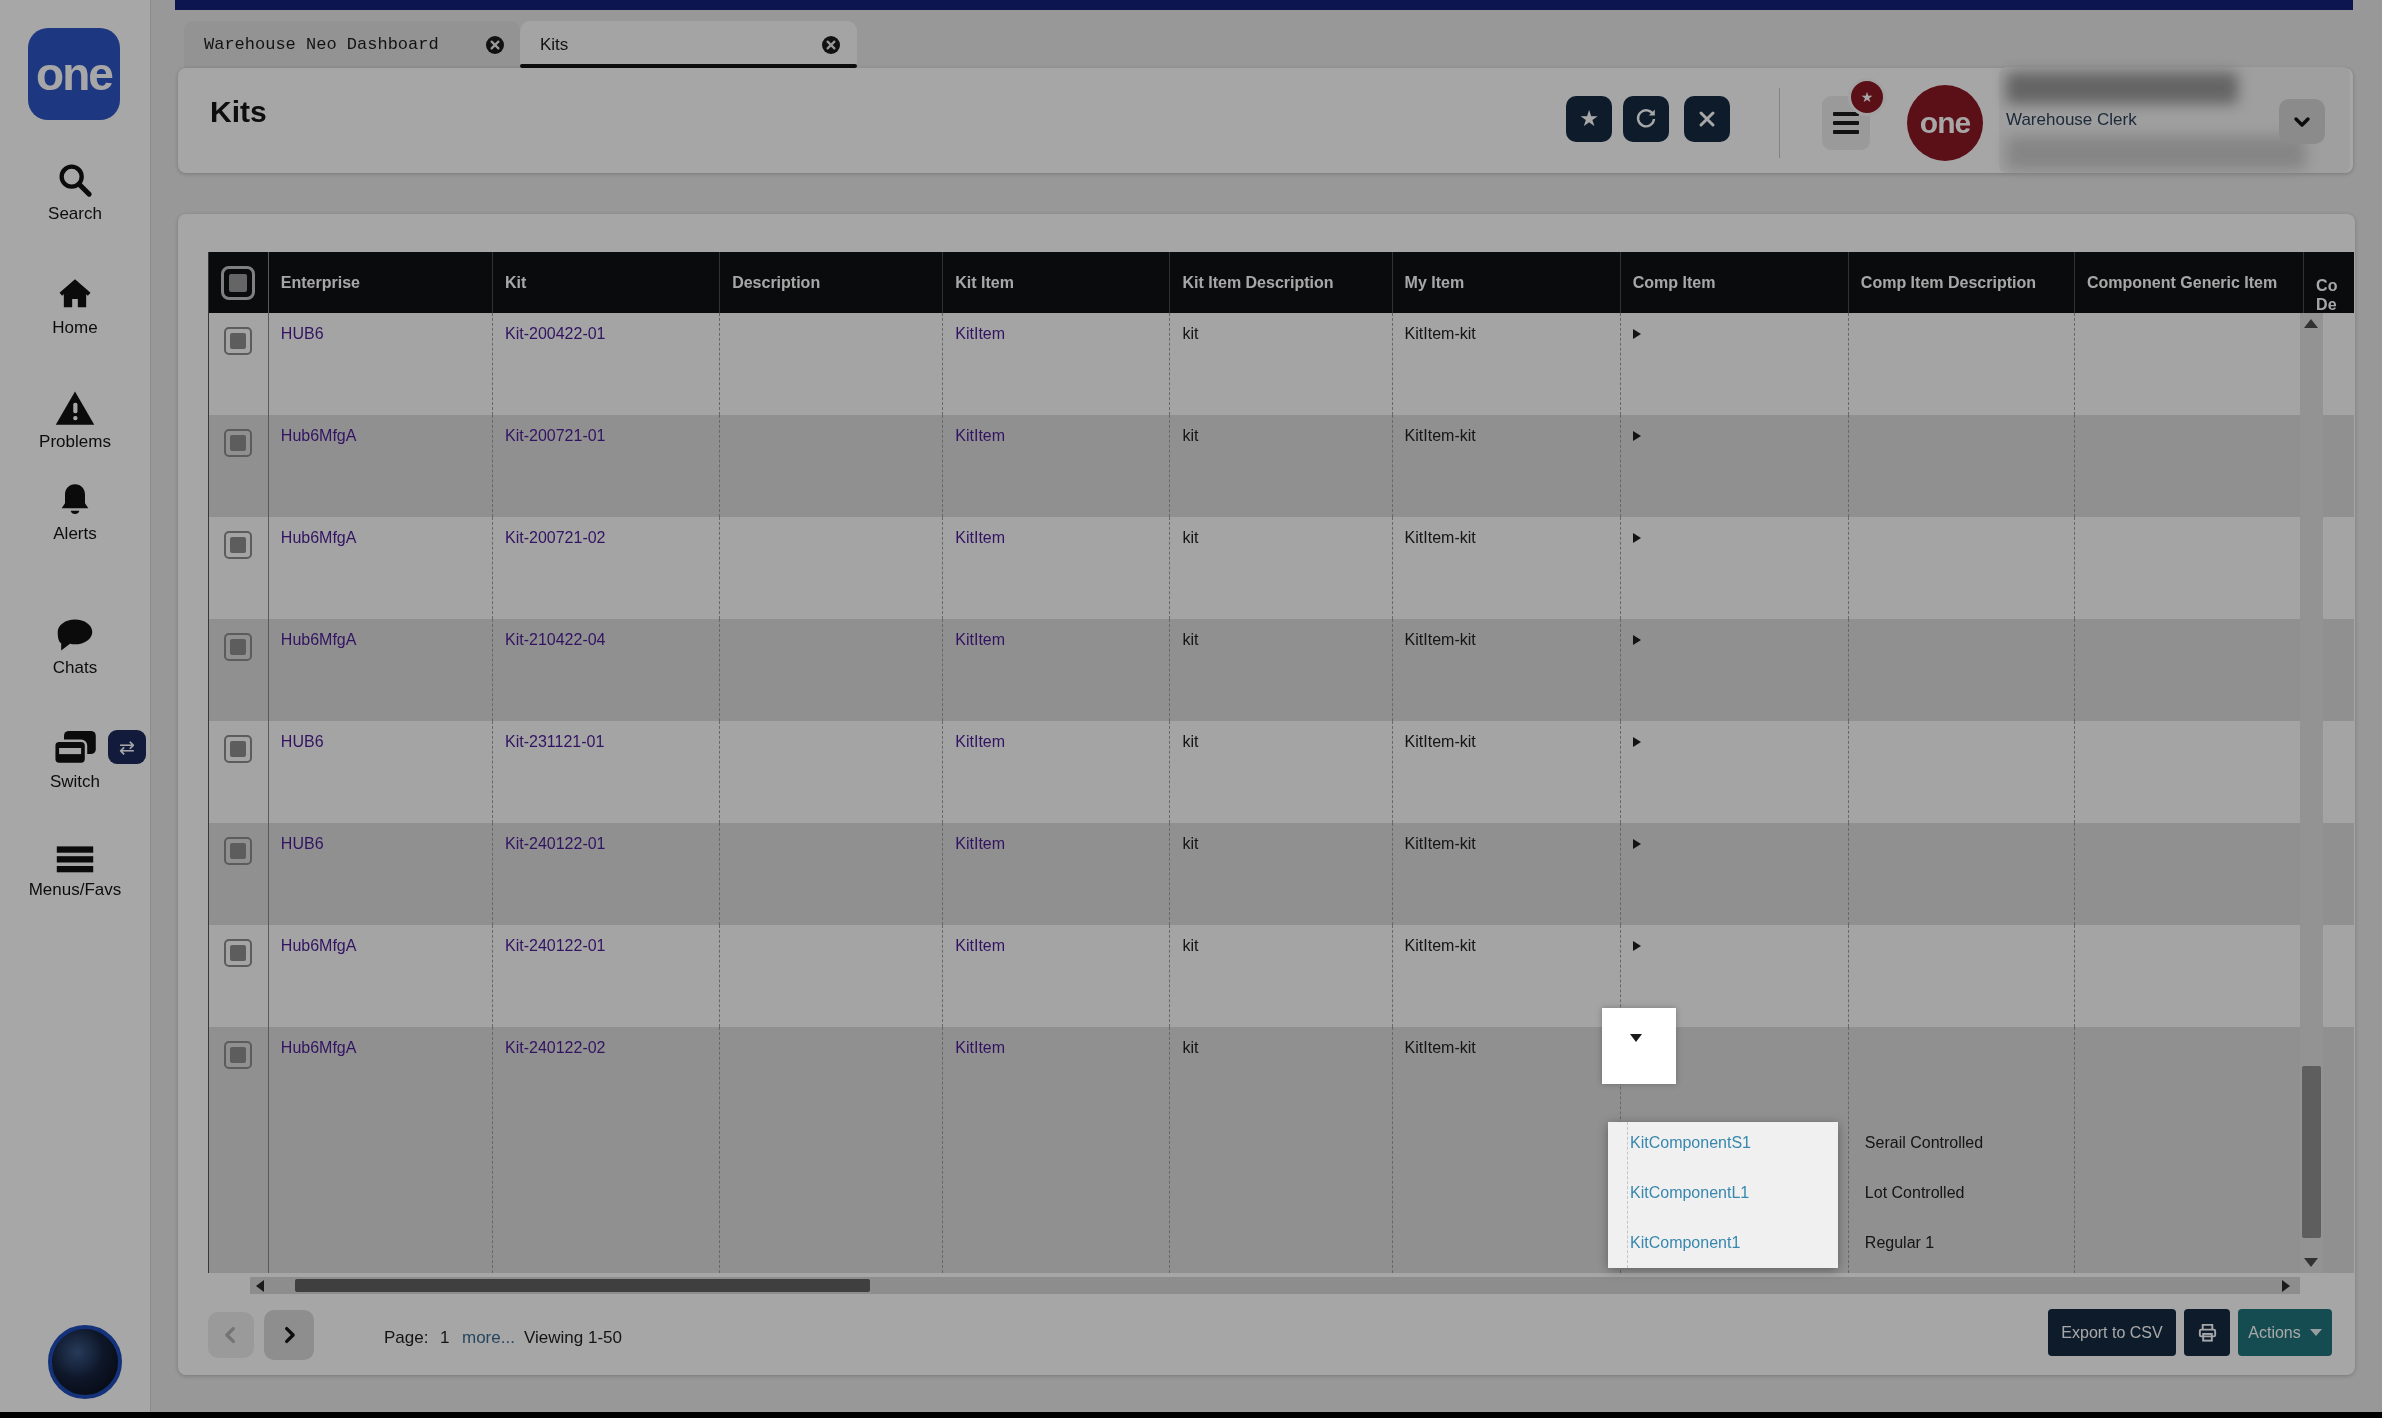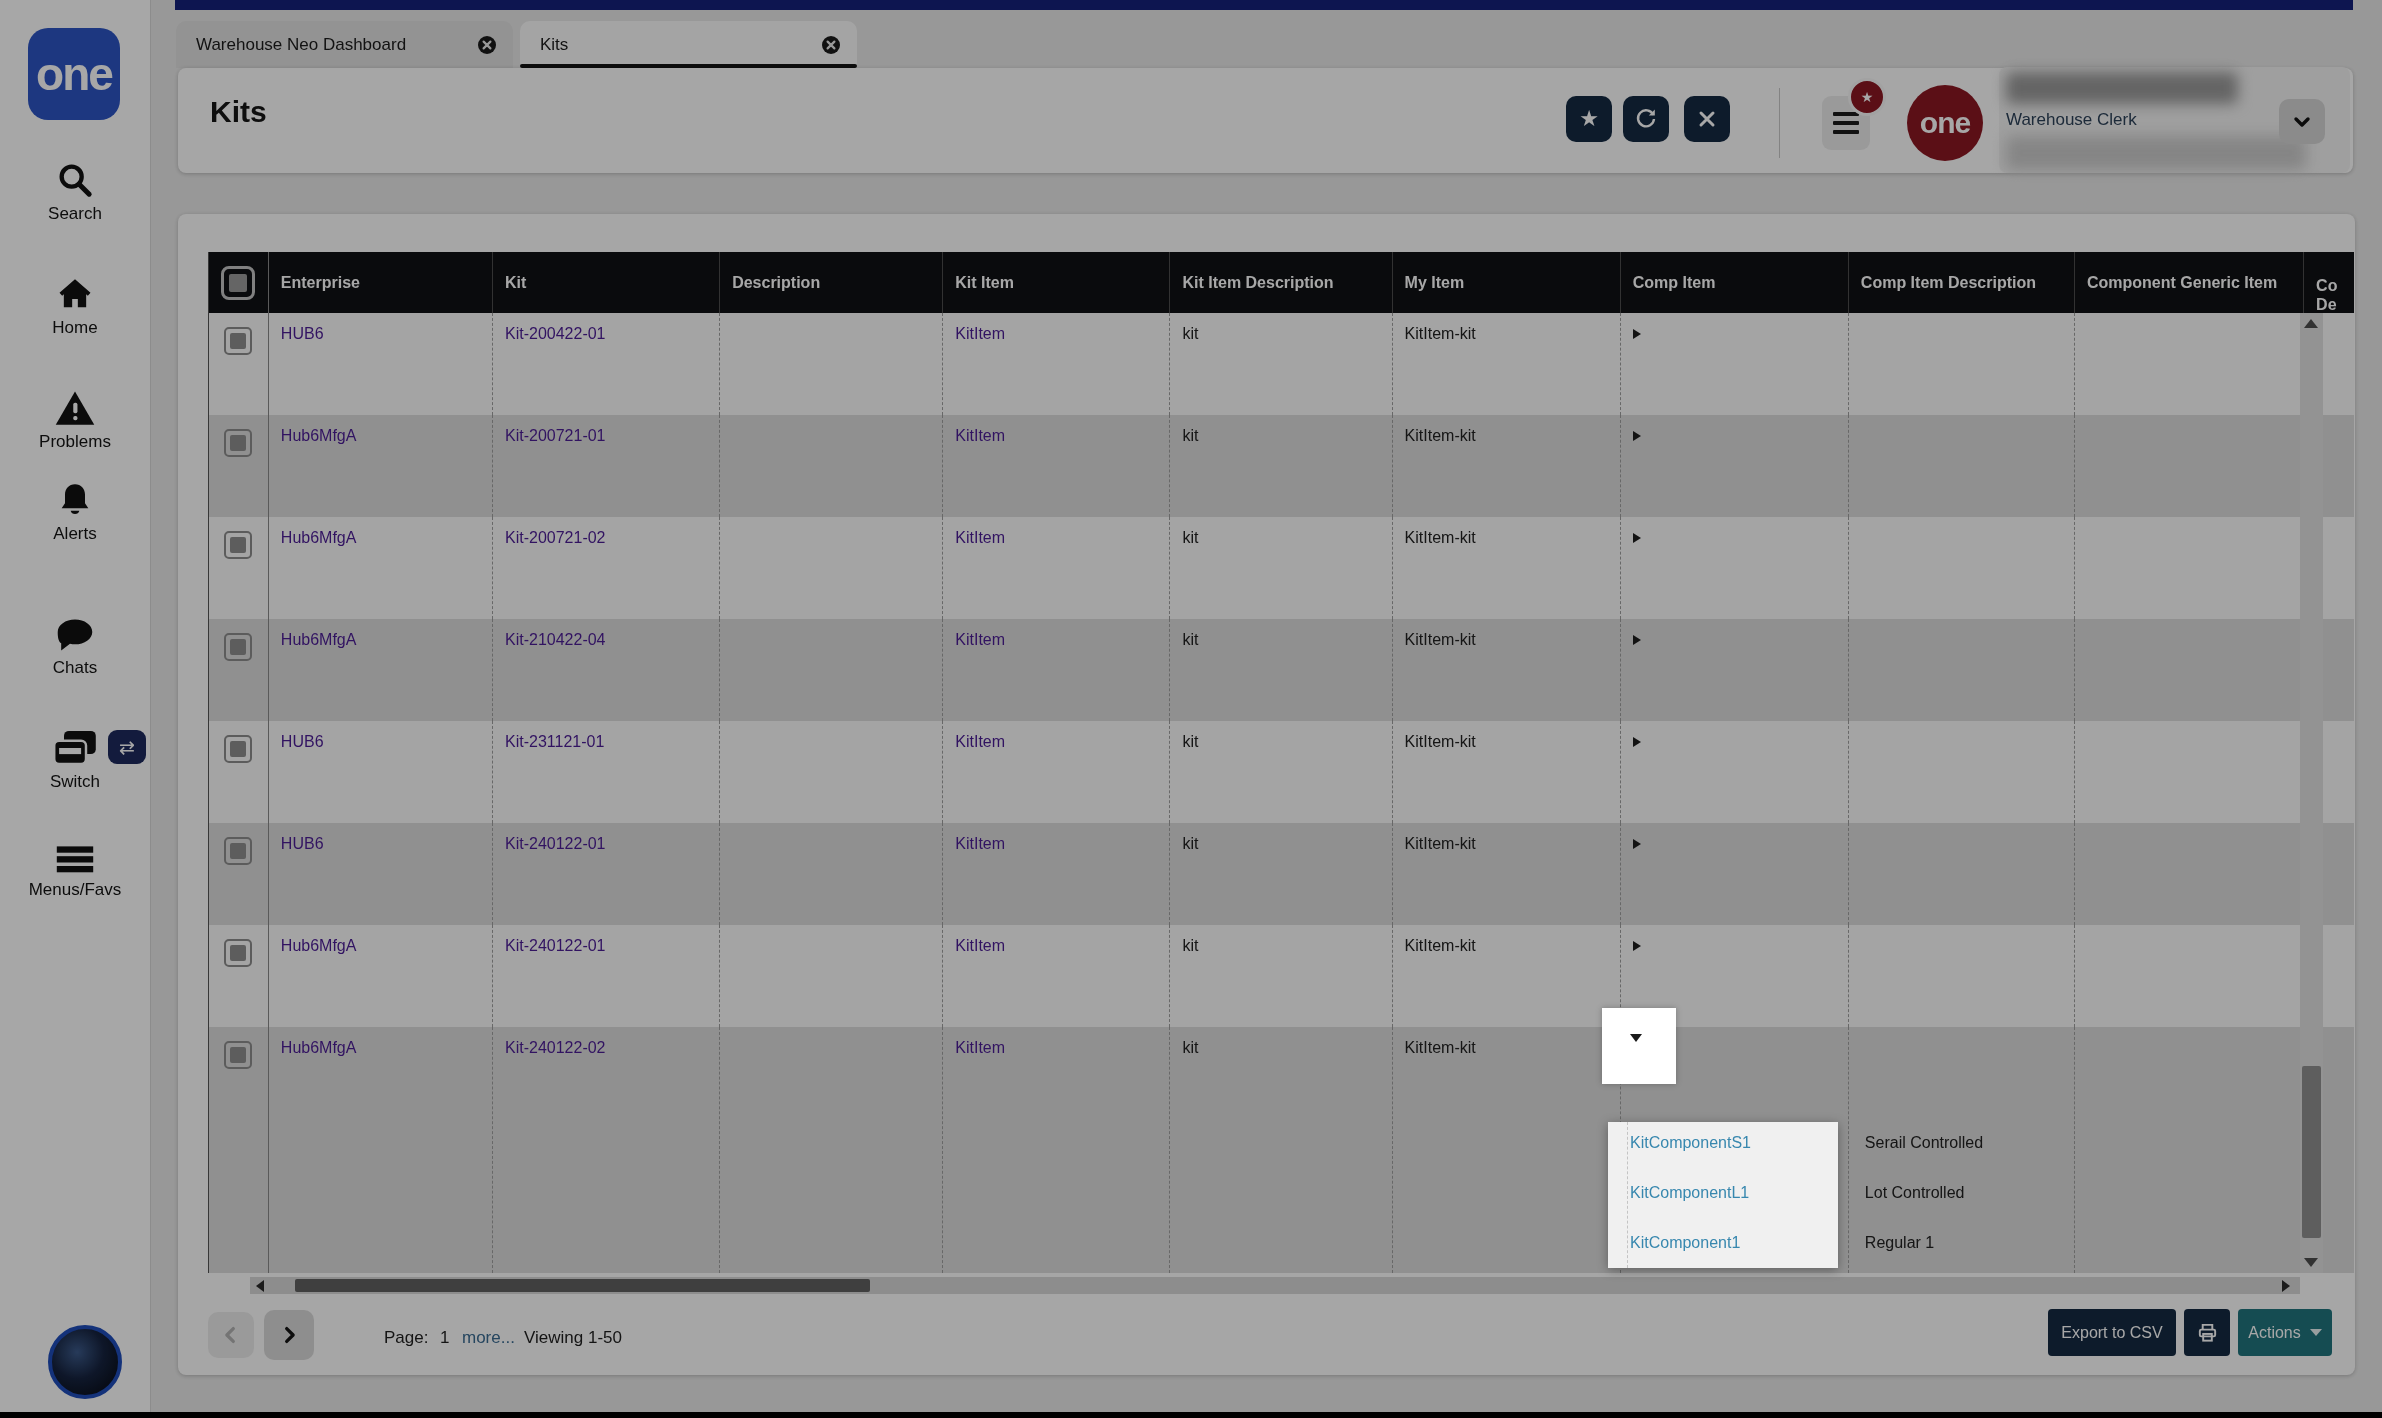--- a/index.html
+++ b/index.html
@@ -186,21 +186,21 @@
         <rect x="2" y="16" width="26" height="4.5" fill="#111"></rect>
       </svg>
       <span>Menus/Favs</span>
     </div>
 
     <div class="abs sphere"></div>
   </div>
 
   <div class="abs topstrip"></div>
 
-  <div class="abs tab tab-inactive" style="left:176px;width:337px;">
+  <div class="abs tab tab-inactive" style="left:184px;width:337px;font-family:Liberation Mono, monospace;">
     <span class="lbl">Warehouse Neo Dashboard</span>
     <svg width="20" height="20" viewBox="0 0 20 20">
       <circle cx="10" cy="10" r="9" fill="#1b1b1b"></circle>
       <path d="M6.6 6.6l6.8 6.8M13.4 6.6l-6.8 6.8" stroke="#e8e8e8" stroke-width="2.2" stroke-linecap="round"></path>
     </svg>
   </div>
 
   <div class="abs tab tab-active" style="left:520px;width:337px;">
     <span class="lbl">Kits</span>
     <svg width="20" height="20" viewBox="0 0 20 20">

